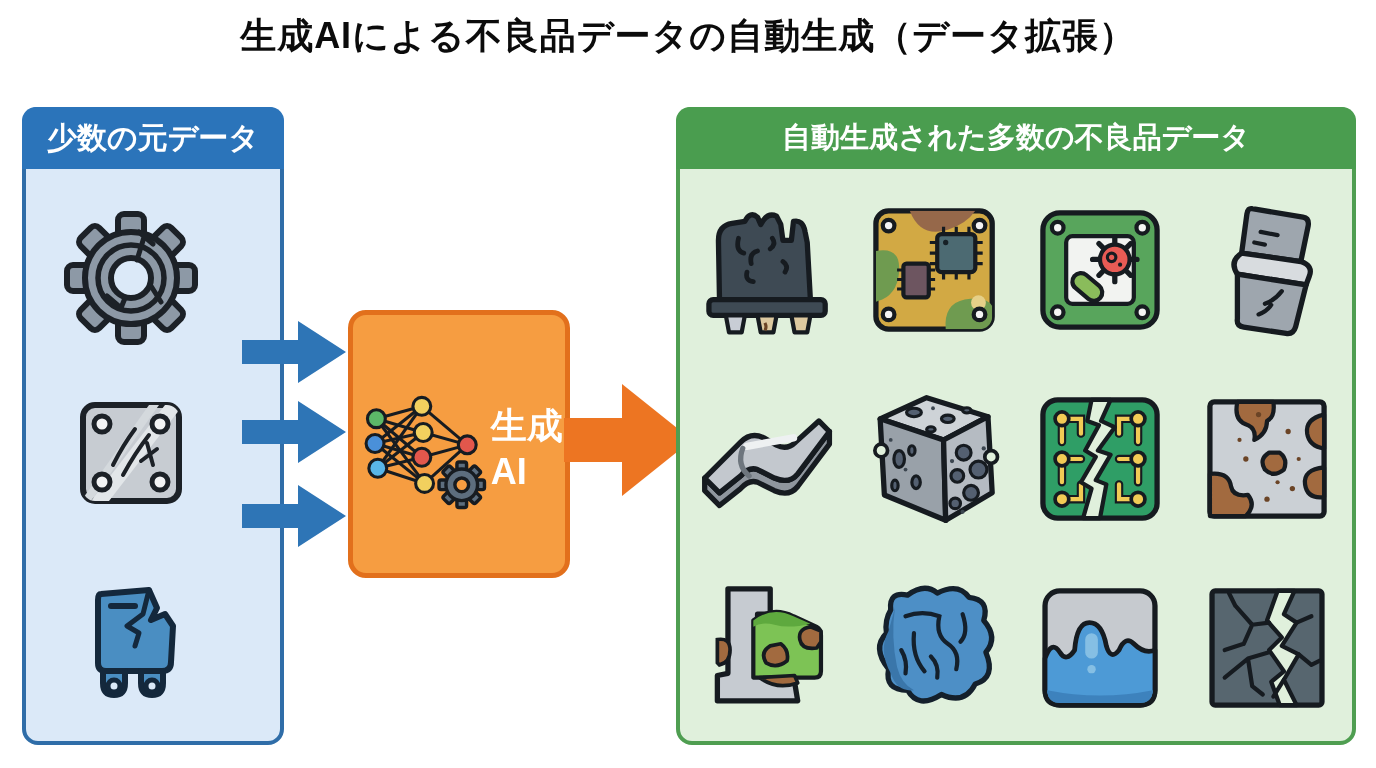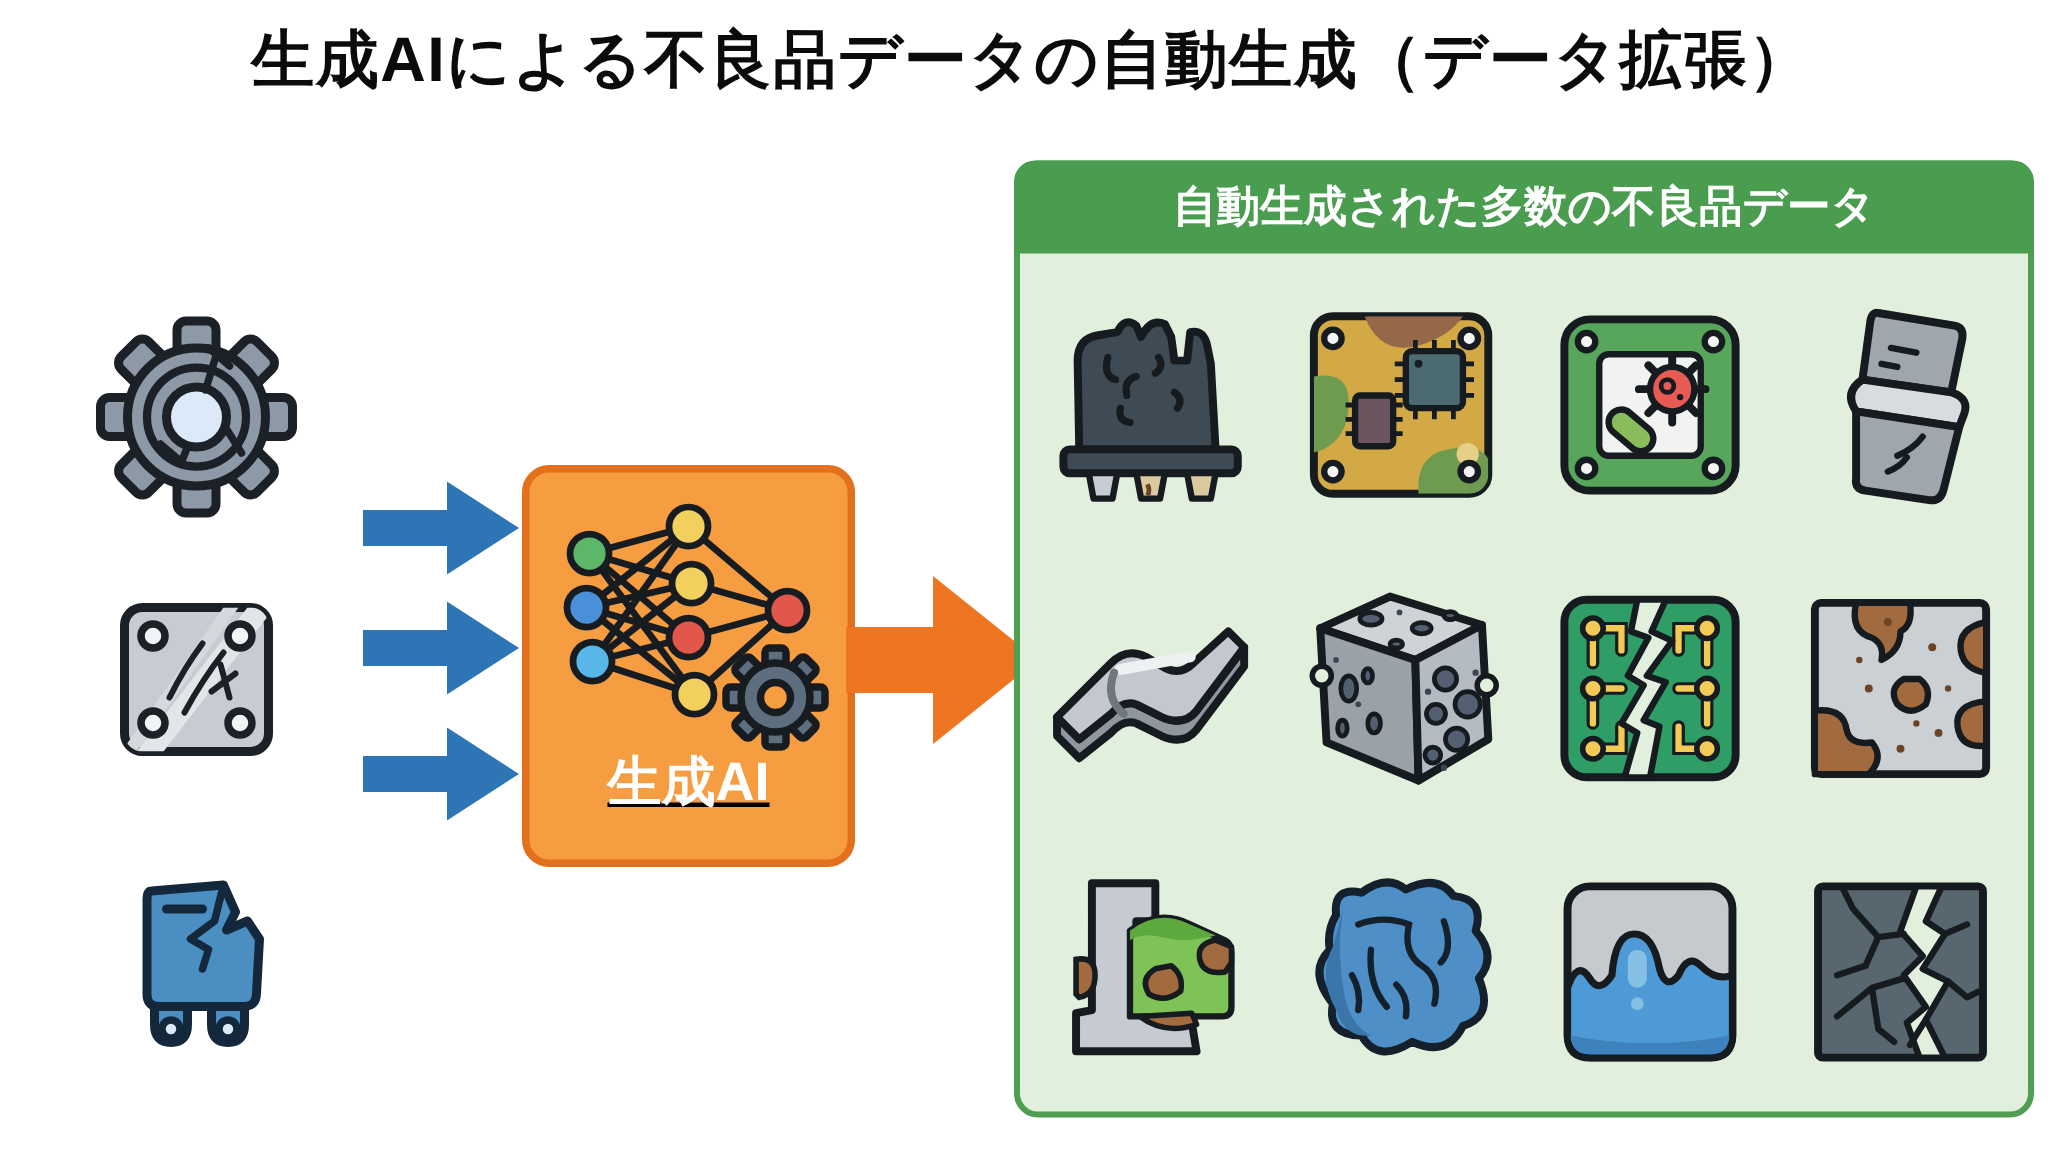--- a/index.html
+++ b/index.html
@@ -1,48 +1,51 @@
 <!DOCTYPE html>
 <html><head>
 <meta charset="utf-8">
 <style>
   html,body{margin:0;padding:0;background:#ffffff;}
   .canvas{position:relative;width:1376px;height:768px;background:#ffffff;overflow:hidden;
           font-family:"Liberation Sans","DejaVu Sans",sans-serif;}
   .title{position:absolute;top:12px;left:0;right:0;text-align:center;
-         font-size:42px;font-weight:900;color:#0b0b0b;letter-spacing:1px;}
+         font-size:36px;font-weight:900;color:#0b0b0b;letter-spacing:1px;}
   .panel{position:absolute;box-sizing:border-box;border-radius:16px;}
   .panel-left{left:22px;top:107px;width:262px;height:638px;
               background:#dbe9f8;border:4px solid #2f6da8;}
   .panel-right{left:676px;top:107px;width:680px;height:638px;
                background:#e0f0dc;border:4px solid #4f9e51;text-align:center;}
   .hdr{position:absolute;left:-4px;top:-4px;right:-4px;height:62px;
        border-radius:14px 14px 0 0;display:flex;align-items:center;justify-content:center;
        color:#ffffff;font-weight:800;}
   .hdr-blue{background:#2b74ba;font-size:30px;}
   .hdr-green{background:#4a9d4f;font-size:29px;}
   .src-icon{position:absolute;left:61px;width:140px;height:140px;}
   .arrow{position:absolute;}
   .genbox{position:absolute;left:348px;top:310px;width:222px;height:268px;box-sizing:border-box;
           background:#f69d41;border:5px solid #e2701c;border-radius:18px;
-          display:flex;flex-direction:column;align-items:center;justify-content:flex-start;
-          padding-top:10px;text-decoration:underline;}
+          display:flex;flex-direction:row;align-items:center;justify-content:flex-start;
+          padding-top:10px;}
   .gen-label{color:#ffffff;font-size:36px;font-weight:800;margin-top:-4px;}
   .grid{position:absolute;left:676px;top:176px;width:680px;height:566px;
         display:grid;grid-template-columns:repeat(4,1fr);grid-template-rows:repeat(3,1fr);
         place-items:center;padding:0 6px;box-sizing:border-box;}
   .grid svg{width:148px;height:148px;}
 </style>
 </head>
 <body>
 
 <div class="canvas">
 
   <div class="title">生成AIによる不良品データの自動生成（データ拡張）</div>
 
+  <div class="panel panel-left">
+    <div class="hdr hdr-blue">少数の元データ</div>
+  </div>
 
   <svg class="src-icon" style="top:206px" viewBox="0 0 140 140">
     <g transform="translate(70,72)">
       <g fill="#8d99a6" stroke="#1c2127" stroke-width="6" stroke-linejoin="round">
         <rect x="-13" y="-64" width="26" height="26" rx="6"></rect>
         <rect x="-13" y="-64" width="26" height="26" rx="6" transform="rotate(45)"></rect>
         <rect x="-13" y="-64" width="26" height="26" rx="6" transform="rotate(90)"></rect>
         <rect x="-13" y="-64" width="26" height="26" rx="6" transform="rotate(135)"></rect>
         <rect x="-13" y="-64" width="26" height="26" rx="6" transform="rotate(180)"></rect>
         <rect x="-13" y="-64" width="26" height="26" rx="6" transform="rotate(225)"></rect>

